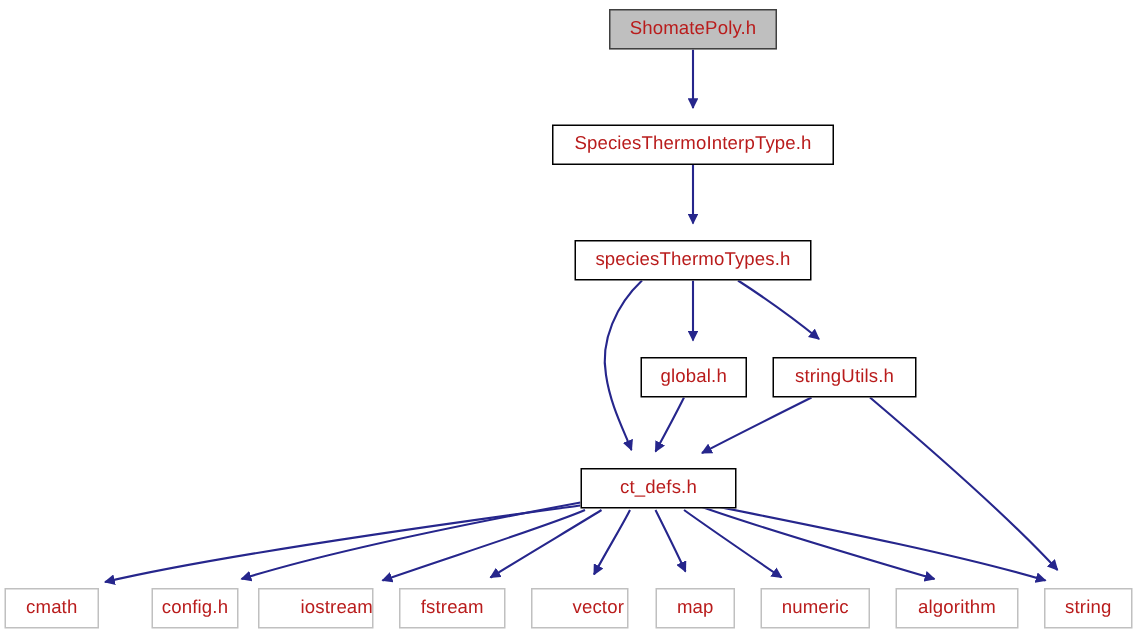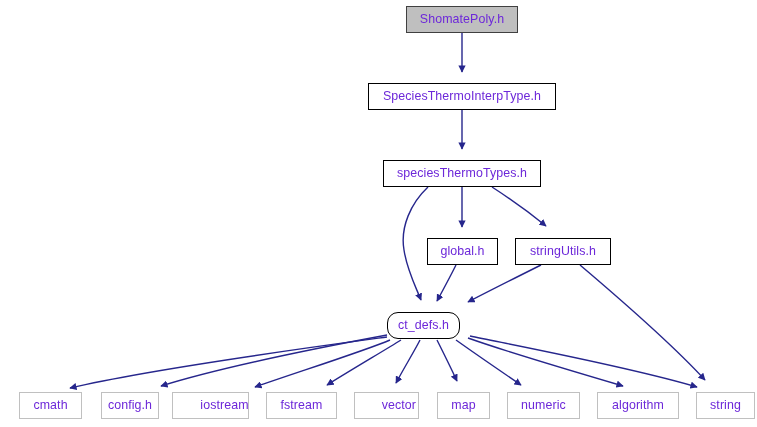--- a/index.html
+++ b/index.html
@@ -1,20 +1,20 @@
 <!DOCTYPE html>
 <html><head>
 <meta charset="utf-8">
 <style>
   html,body{margin:0;padding:0;background:#ffffff;}
   body{width:757px;height:427px;overflow:hidden;font-family:"Liberation Sans",sans-serif;}
   #graph{position:relative;width:757px;height:427px;background:#ffffff;}
   #edges{position:absolute;left:0;top:0;width:757px;height:427px;}
   .node{position:absolute;box-sizing:border-box;display:flex;align-items:center;justify-content:center;
-        background:#ffffff;border:1px solid #000000;color:#6d28d9;font-size:12.4px;
+        background:#ffffff;border:1px solid #000000;color:#b91c1c;font-size:12.4px;
         letter-spacing:0.1px;white-space:nowrap;line-height:1;}
   .node.leaf{border:1px solid #c0c0c0;}
   .node.current{background:#bfbfbf;border:1px solid #404040;}
   .node .lbl{display:block;padding:0 2px;transform:translateY(-0.5px);}
 </style>
 </head>
 <body>
 
 <div id="graph">
 
@@ -54,24 +54,24 @@
       </div>
       <div class="node" style="left: 383px; top: 160px; width: 158px; height: 27px;">
         <span class="lbl">speciesThermoTypes.h</span>
       </div>
       <div class="node" style="left: 427px; top: 238px; width: 71px; height: 27px;">
         <span class="lbl">global.h</span>
       </div>
       <div class="node" style="left: 515px; top: 238px; width: 96px; height: 27px;">
         <span class="lbl">stringUtils.h</span>
       </div>
-      <div class="node" style="left: 387px; top: 312px; width: 73px; height: 27px; border-radius: 11px;">
+      <div class="node" style="left: 387px; top: 312px; width: 104px; height: 27px;">
         <span class="lbl">ct_defs.h</span>
       </div>
-      <div class="node leaf" style="left: 3px; top: 392px; width: 63px; height: 27px; margin-left: 16px;">
+      <div class="node leaf" style="left: 3px; top: 392px; width: 63px; height: 27px;">
         <span class="lbl">cmath</span>
       </div>
       <div class="node leaf" style="left: 101px; top: 392px; width: 58px; height: 27px;">
         <span class="lbl">config.h</span>
       </div>
       <div class="node leaf" style="left: 172px; top: 392px; width: 77px; height: 27px; padding-left: 28px;">
         <span class="lbl">iostream</span>
       </div>
       <div class="node leaf" style="left: 266px; top: 392px; width: 71px; height: 27px;">
         <span class="lbl">fstream</span>

